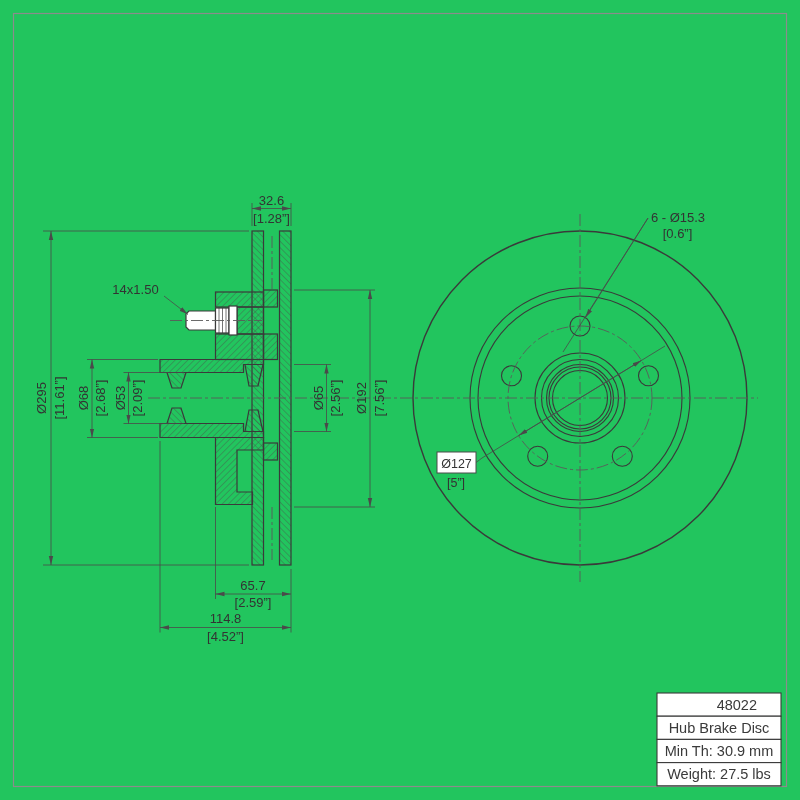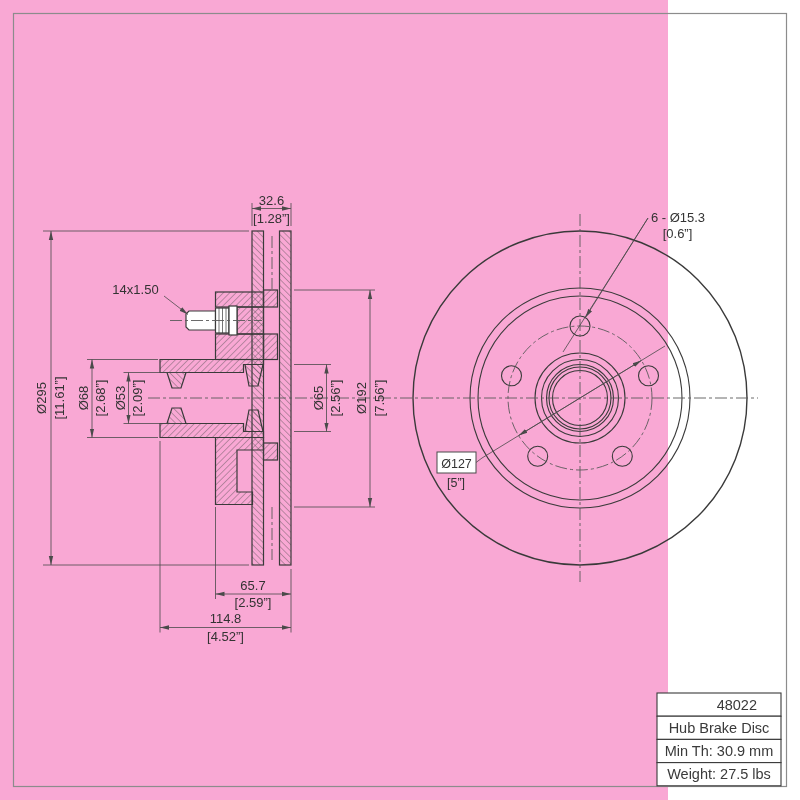--- a/index.html
+++ b/index.html
@@ -1,16 +1,16 @@
 <!DOCTYPE html>
 <html><head>
 <meta charset="utf-8">
 <style>
   html,body{margin:0;padding:0;background:#fff;}
-  .sheet{position:relative;width:668px;height:800px;background:#f9a8d4;
+  .sheet{position:relative;width:800px;height:800px;background:#22c55e;
          font-family:"Liberation Sans", sans-serif;}
   svg{display:block;}
   text{font-family:"Liberation Sans", sans-serif;fill:#333333;}
   .dimtxt{font-size:13px;}
   .boxtxt{font-size:12.5px;}
   .tb-txt{font-size:14.5px;fill:#3a3a3a;}
 </style>
 </head>
 <body>
 

